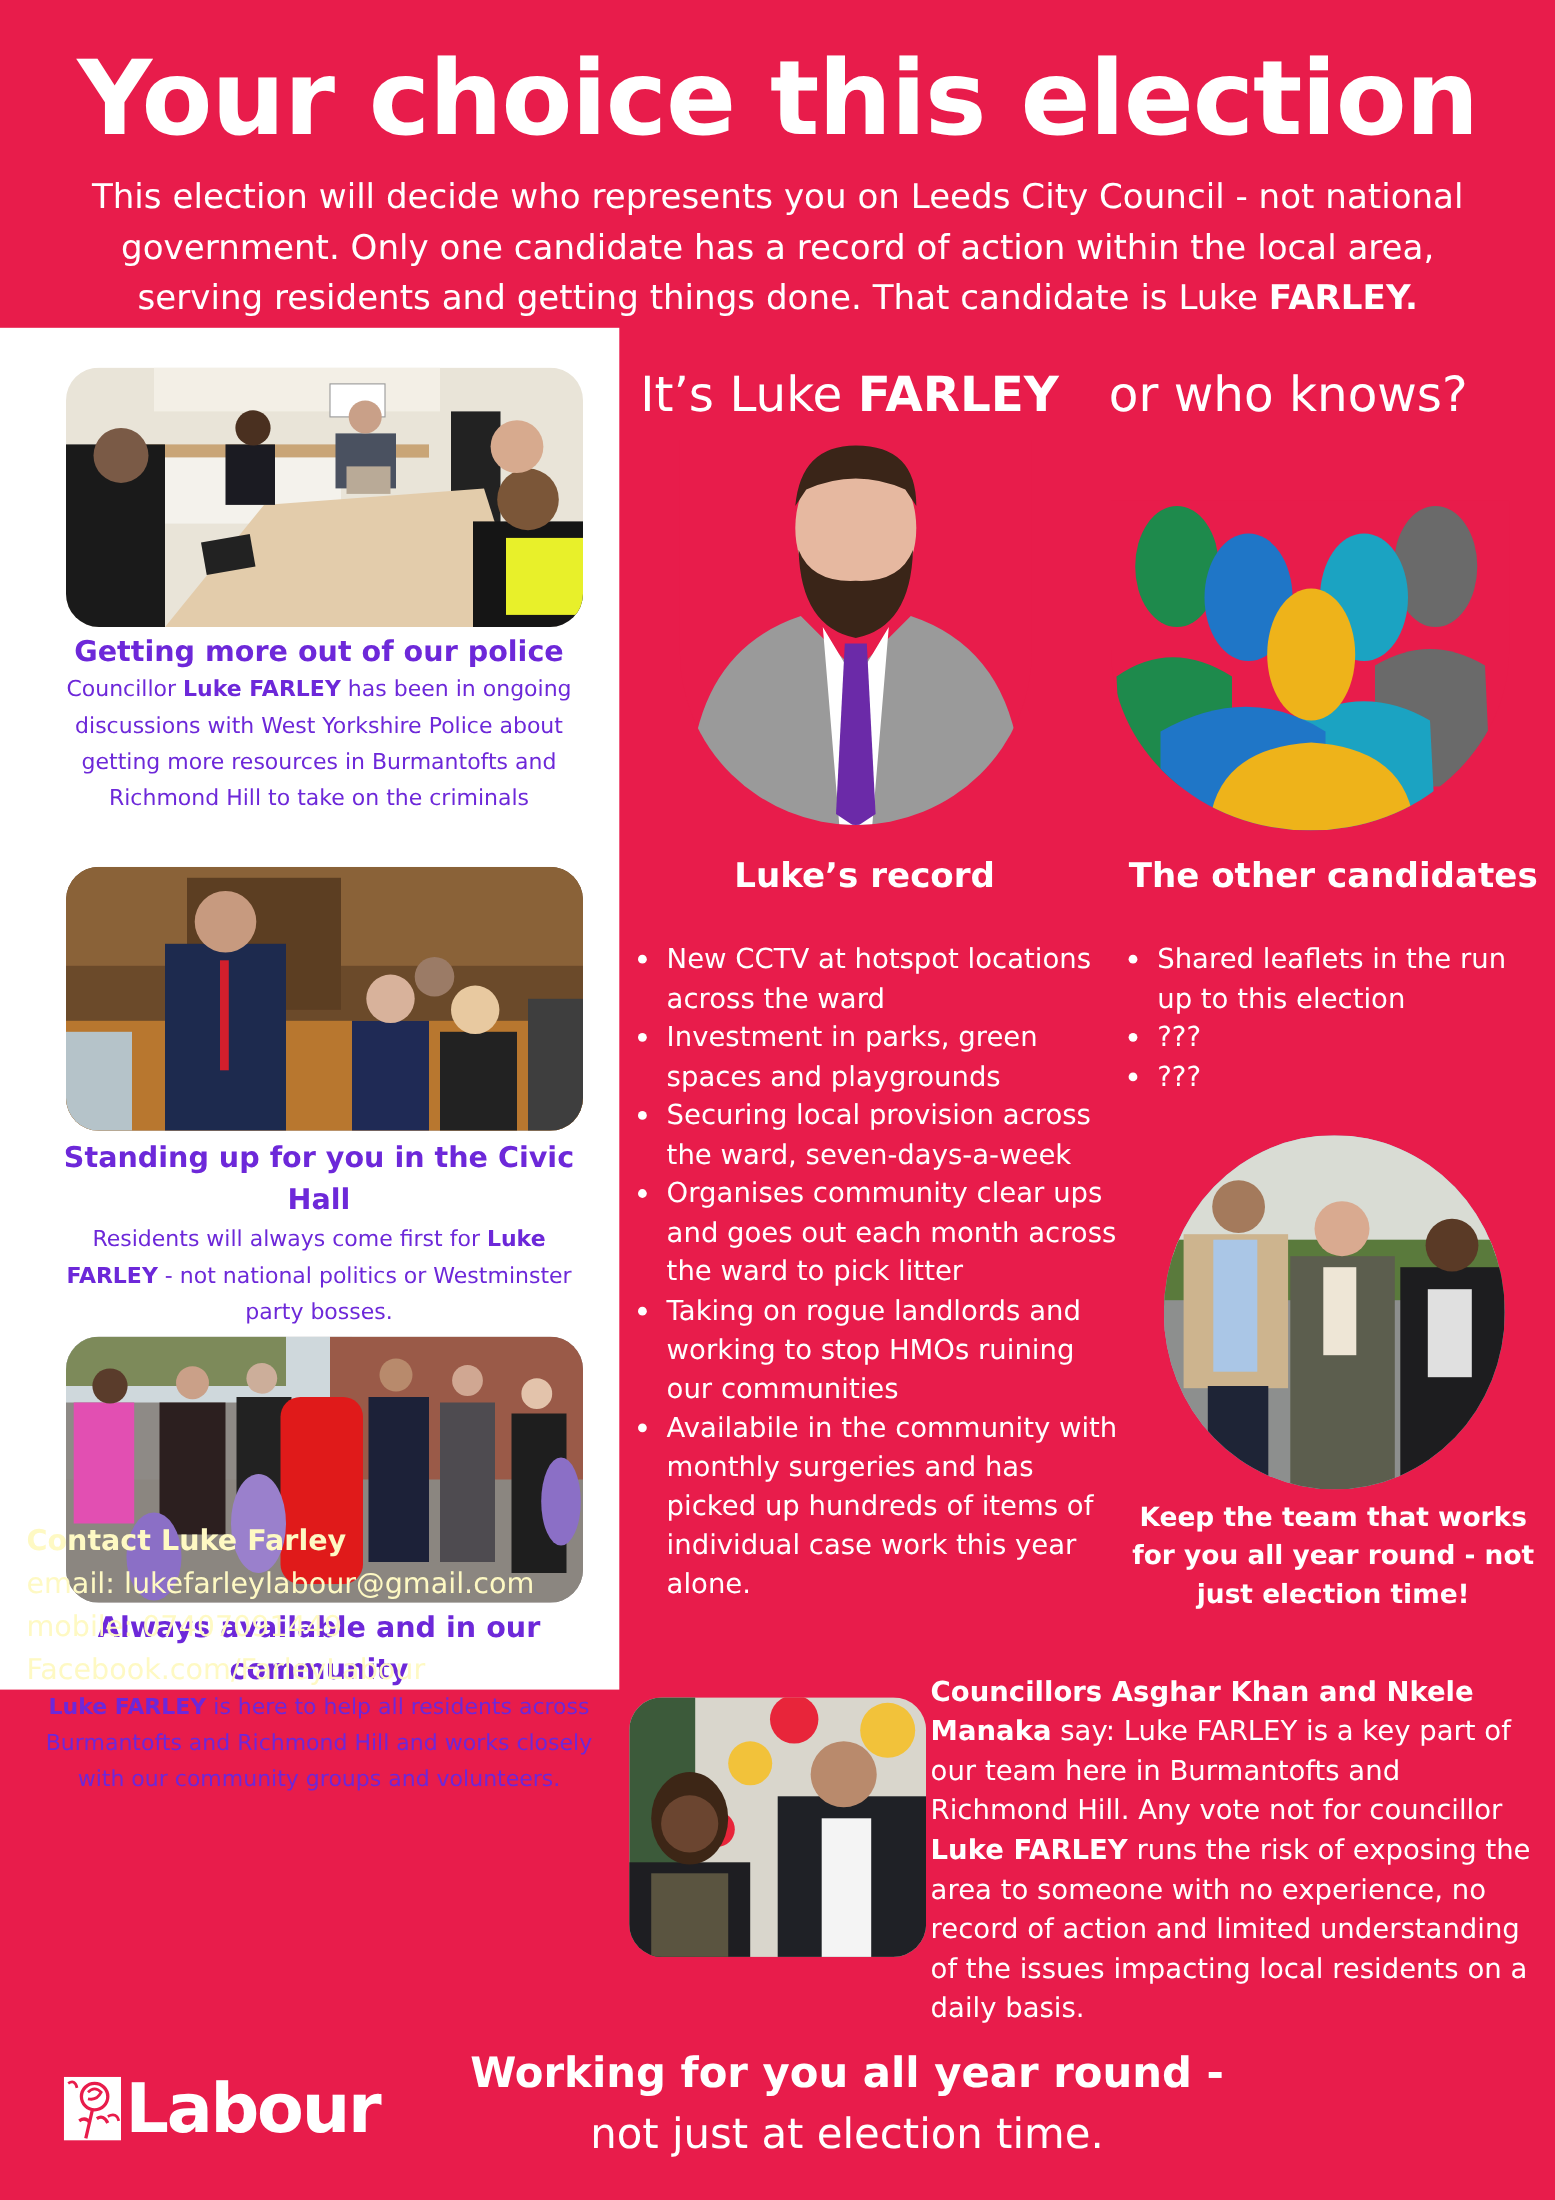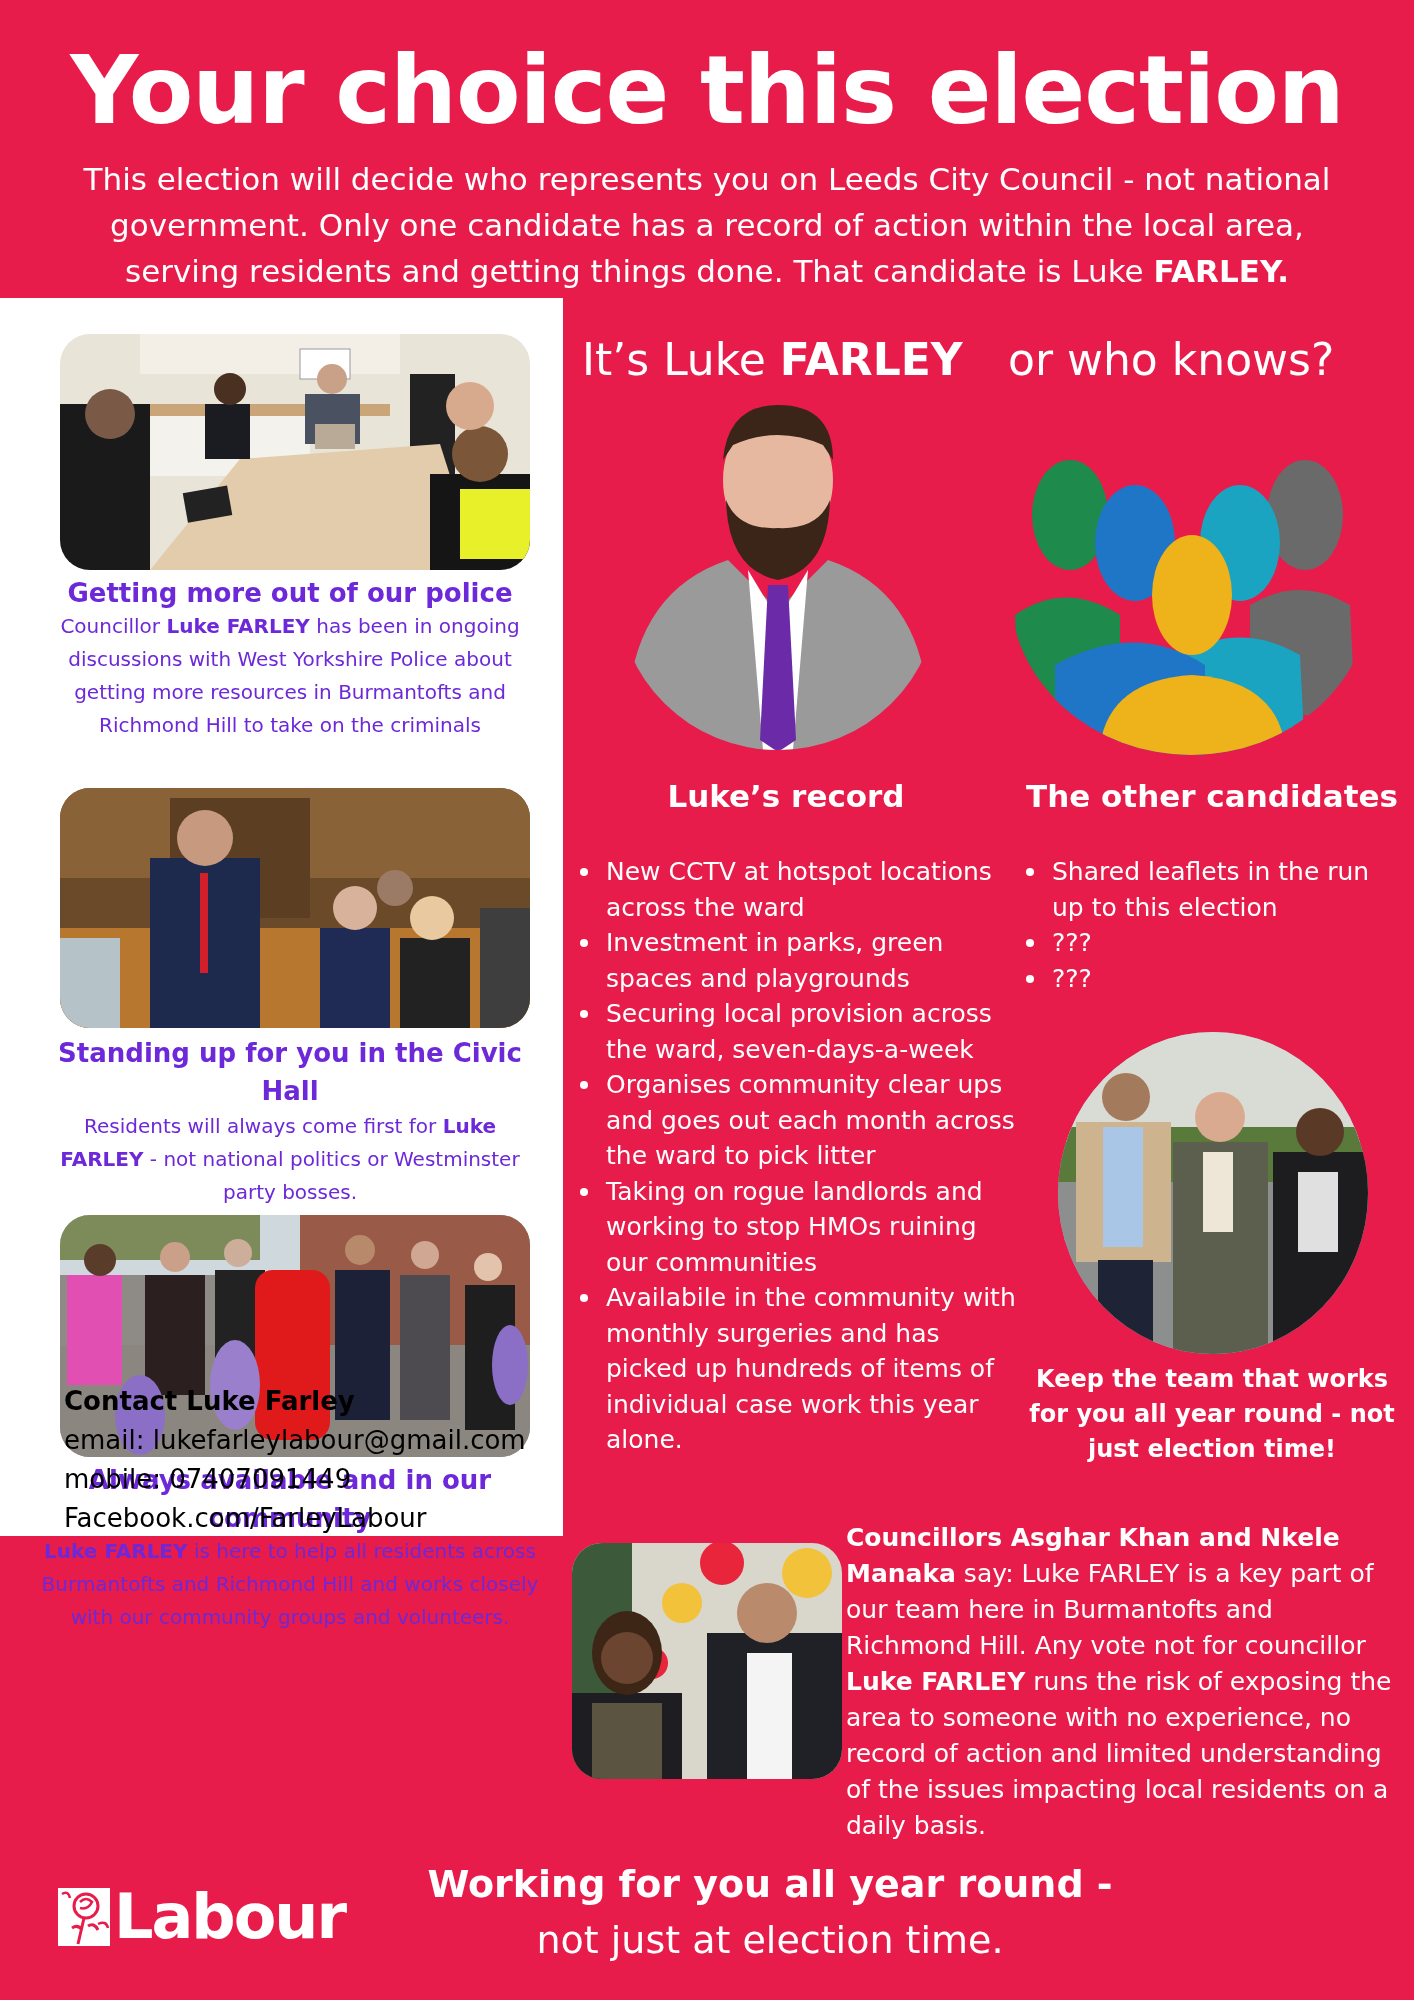--- a/index.html
+++ b/index.html
@@ -133,21 +133,21 @@
       <ellipse cx="175" cy="170" rx="25" ry="45" fill="#9a80cc"></ellipse>
       <ellipse cx="450" cy="150" rx="18" ry="40" fill="#8b6fc6"></ellipse>
     </svg>
   </div>
   <div class="card-title" style="top:1163px;">Always available and in our community</div>
   <div class="card-body" style="top:1237px;">
     <span></span><b>Luke FARLEY</b><span> is here to help all residents across Burmantofts and Richmond Hill and works closely with our community groups and volunteers.</span>
   </div>
 </div>
 
-<div class="contact" style="color:#000000;margin-left:40px;">
+<div class="contact" style="color:#fef9c3;">
   <div class="ct">Contact Luke Farley</div>
   <div>email: lukefarleylabour@gmail.com</div>
   <div>mobile: 07407091449</div>
   <div>Facebook.com/FarleyLabour</div>
 </div>
 
 <div class="vs-heading" style="left:582px;">
   <span>It’s Luke </span><b>FARLEY</b>
 </div>
 <div class="vs-heading" style="left:1008px;">or who knows?</div>

